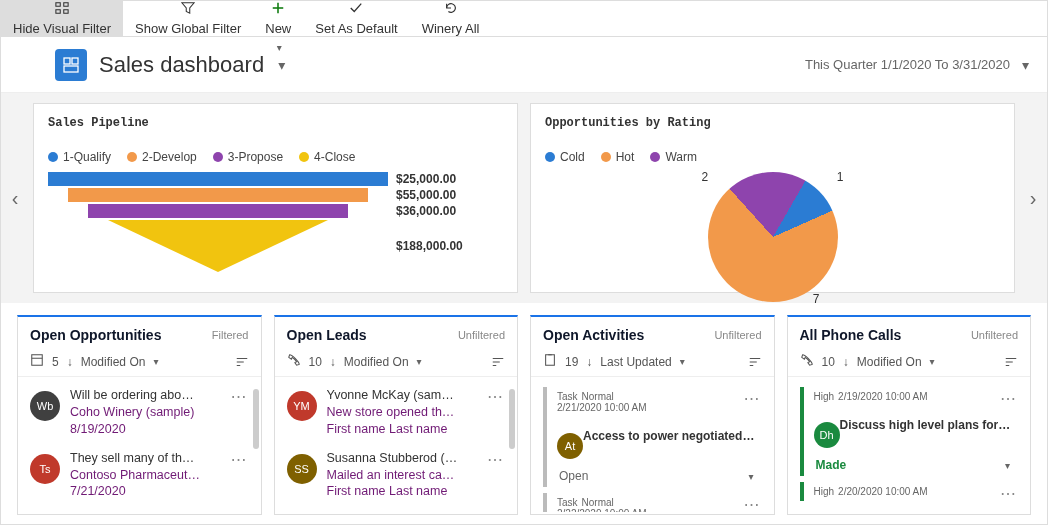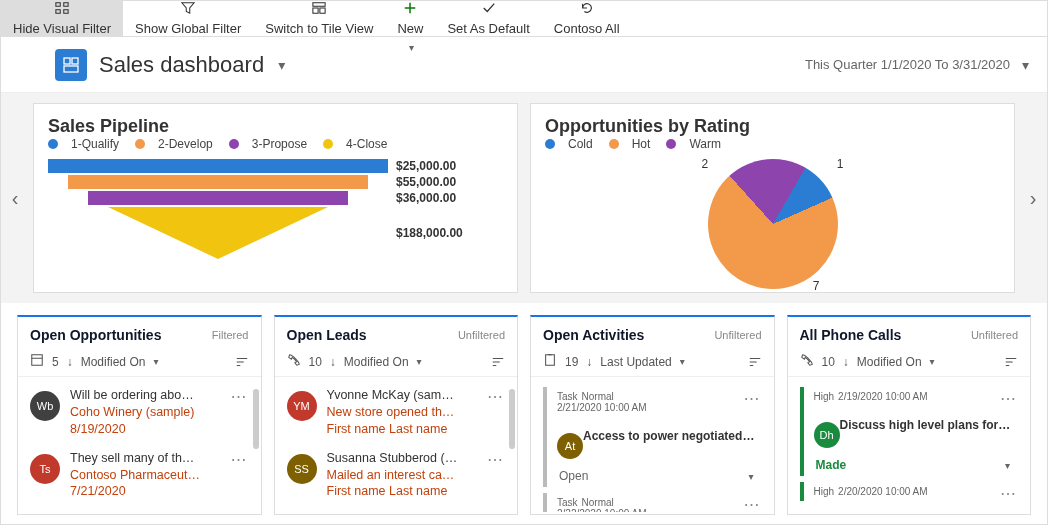--- a/index.html
+++ b/index.html
@@ -18,23 +18,23 @@
 .header-left { display: flex; align-items: center; gap: 12px; padding-left: 36px; }
 .dash-icon { width: 32px; height: 32px; border-radius: 4px; background: #2b7cd3; display: flex; align-items: center; justify-content: center; color: #fff; }
 .dash-title { font-size: 22px; font-weight: 400; color: #333; }
 .header-right { display: flex; align-items: center; gap: 10px; color: #666; font-size: 13px; }
 
 
 .panels-wrap { position: relative; display: flex; align-items: center; background: #f3f3f3; padding: 10px 0; }
 .arrow { width: 28px; display: flex; align-items: center; justify-content: center; cursor: pointer; color: #666; font-size: 20px; }
 .panels { flex: 1; display: flex; gap: 12px; padding: 0 4px; }
 .panel { background: #fff; border: 1px solid #ddd; flex: 1; padding: 12px 14px 8px 14px; height: 190px; }
-.panel-title { font-size: 18px; font-weight: 600; margin-bottom: 0; color: #333; }
+.panel-title { font-size: 12px; font-weight: 600; margin-bottom: 20px; color: #333; font-family: Liberation Mono, monospace; }
 .legend { display: flex; gap: 16px; margin-bottom: 8px; font-size: 12px; color: #444; }
-.legend-item { display: flex; align-items: center; gap: 13px; }
+.legend-item { display: flex; align-items: center; gap: 5px; }
 .swatch { width: 10px; height: 10px; border-radius: 50%; }
 
 .funnel-row { display:flex; align-items:center; margin-bottom:2px; }
 .funnel-bar-track { width: 340px; position: relative; display:flex; justify-content:center; }
 .funnel-bar { height: 14px; }
 .funnel-label { font-size: 12px; color: #333; margin-left: 8px; font-weight: 600; }
 
 .pie-wrap { position: relative; width: 130px; height: 130px; margin: 0 auto; }
 .pie { width: 100%; height: 100%; border-radius: 50%; }
 .pie-label { position: absolute; font-size: 12px; color: #333; }
@@ -48,21 +48,21 @@
 .card-filter { font-size: 11px; color: #888; }
 .card-controls { display: flex; align-items: center; gap: 8px; padding: 6px 12px 6px 12px; font-size: 12px; color: #555; border-bottom: 1px solid #eee; }
 .ctrl-group { display: flex; align-items: center; gap: 6px; }
 .sort-icons { margin-left: auto; display: flex; gap: 6px; }
 .card-body { height: 135px; overflow-y: auto; padding: 4px 0; }
 
 .list-item { display: flex; align-items: flex-start; gap: 10px; padding: 6px 12px; position: relative; }
 .avatar { width: 30px; height: 30px; min-width: 30px; border-radius: 50%; display: flex; align-items: center; justify-content: center; font-size: 11px; color: #fff; margin-top: 4px; }
 .item-text { flex: 1; overflow: hidden; }
 .item-line { white-space: nowrap; overflow: hidden; text-overflow: ellipsis; font-size: 12.5px; line-height: 1.35; }
-.item-line.muted { color: #c2410c; }
+.item-line.muted { color: #701a75; }
 .more-dots { color: #888; font-size: 16px; cursor: pointer; padding: 0 2px; }
 
 .activity-block { border-left: 4px solid #bbb; margin: 6px 12px 4px 12px; padding: 4px 6px 4px 10px; font-size: 12px; position: relative; }
 .activity-block.high { border-left-color: #1a8a3f; }
 .activity-meta { color: #666; font-size: 10px; display:flex; gap:4px; }
 .activity-row { display: flex; align-items: flex-start; gap: 0; margin-top: 16px; }
 .activity-subj { flex: 1; white-space: nowrap; overflow: hidden; text-overflow: ellipsis; font-weight: 600; color: #333; }
 .status-row { display: flex; justify-content: space-between; align-items: center; margin-top: 10px; padding: 0 2px; }
 .status-label { color: #666; font-size: 12px; }
 .status-label.made { color: #1a8a3f; font-weight: 600; }
@@ -89,30 +89,20 @@
   </div>
   <div class="toolbar-item">
     <span class="toolbar-icon">
       <svg viewBox="0 0 16 16" stroke="#333" fill="none" stroke-width="1.2">
           <polygon points="1,2 15,2 10,8 10,14 6,12 6,8"></polygon>
         </svg>
     </span>
     <span>Show Global Filter</span>
   </div>
   <div class="toolbar-item">
-    <span class="toolbar-icon">
-      <svg viewBox="0 0 16 16" stroke="#333" fill="none" stroke-width="1.2">
-          <rect x="1" y="2" width="14" height="4"></rect>
-          <rect x="1" y="8" width="6" height="6"></rect>
-          <rect x="9" y="8" width="6" height="6"></rect>
-        </svg>
-    </span>
-    <span>Switch to Tile View</span>
-  </div>
-  <div class="toolbar-item">
     <span class="toolbar-icon green-plus">
       <svg viewBox="0 0 16 16" stroke-width="1.8">
           <line x1="8" y1="2" x2="8" y2="14"></line>
           <line x1="2" y1="8" x2="14" y2="8"></line>
         </svg>
     </span>
     <span>New</span>
     <span class="chevron-down">▾</span>
   </div>
   <div class="toolbar-item">
@@ -123,21 +113,21 @@
     </span>
     <span>Set As Default</span>
   </div>
   <div class="toolbar-item">
     <span class="toolbar-icon">
       <svg viewBox="0 0 16 16" stroke="#333" fill="none" stroke-width="1.3">
           <path d="M3 8a5 5 0 1 1 2 4"></path>
           <polyline points="3,3 3,8 8,8"></polyline>
         </svg>
     </span>
-    <span>Contoso All</span>
+    <span>Winery All</span>
   </div>
 </div>
 
 <div class="header">
   <div class="header-left">
     <div class="dash-icon">
       <svg width="16" height="16" viewBox="0 0 16 16" fill="none" stroke="#fff" stroke-width="1.3">
           <rect x="1" y="1" width="6" height="6"></rect>
           <rect x="9" y="1" width="6" height="6"></rect>
           <rect x="1" y="9" width="14" height="6"></rect>

